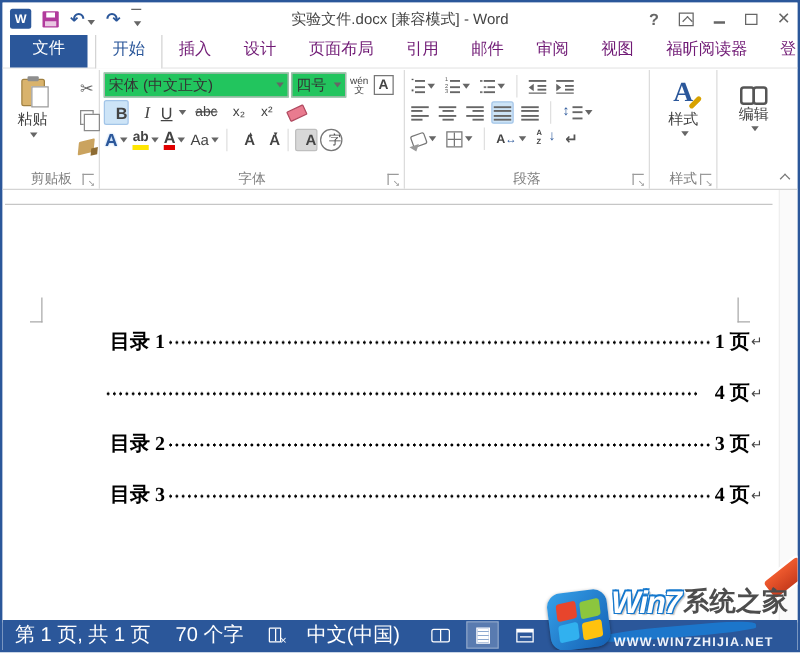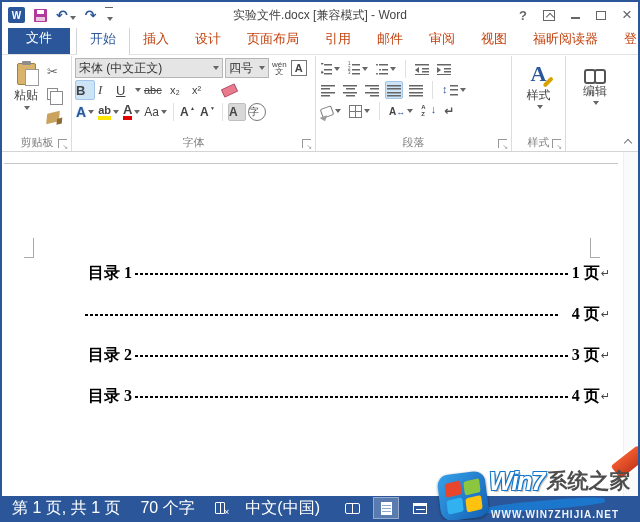--- a/index.html
+++ b/index.html
@@ -24,55 +24,55 @@
   .i-help { font-size:13px; font-weight:bold; color:#666; }
   .i-ribbonopts { width:12px; height:11px; border:1px solid #666; position:relative; }
   .i-ribbonopts::after { content:""; position:absolute; left:3px; top:3px; width:5px; height:5px; border-left:1.5px solid #666; border-top:1.5px solid #666; transform:rotate(45deg); }
   .i-min { width:9px; height:8px; border-bottom:2px solid #666; }
   .i-max { width:10px; height:9px; border:1.5px solid #666; }
   .i-close { font-size:14px; line-height:12px; color:#666; }
   .i-close::before { content:"×"; font-size:17px; }
 
   
   .tabbar { display:flex; align-items:flex-end; height:27px; background:#fff; border-bottom:1px solid #e3e3e3; padding-left:6px; }
-  .tab { padding:5px 13px 6px; font-size:13px; color:#c2410c; white-space:nowrap; }
+  .tab { padding:5px 13px 6px; font-size:13px; color:#701a75; white-space:nowrap; }
   .tab-file { background:#2b579a; color:#fff; padding:6px 18px 7px; margin-right:6px; }
   .tab-active { background:#fff; color:#2b579a; border:1px solid #d4d4d4; border-bottom:none; margin-bottom:-1px; padding-bottom:7px; }
 
   
   .ribbon { position:relative; display:flex; height:97px; background:#fff; border-bottom:1px solid #d4d4d4; padding:1px 0 0 1px; }
   .rgroup { position:relative; display:flex; flex-direction:column; border-right:1px solid #dcdcdc; padding:2px 3px 0; }
   .rgroup-body { flex:1; display:flex; }
   .rgroup-label { height:17px; display:flex; align-items:center; justify-content:center; font-size:11px; color:#7f7f7f; position:relative; }
   .launcher { position:absolute; right:1px; bottom:3px; width:9px; height:9px; border-top:1px solid #9a9a9a; border-left:1px solid #9a9a9a; }
   .launcher::after { content:"↘"; position:absolute; right:-1px; bottom:-3px; font-size:7px; color:#9a9a9a; }
 
-  .btn { display:flex; align-items:center; justify-content:flex-start; border:1px solid transparent; border-radius:2px; color:#444; }
+  .btn { display:flex; align-items:center; justify-content:flex-end; border:1px solid transparent; border-radius:2px; color:#444; }
   .btn.sel { background:#cde4f7; border-color:#a3c5e8; }
 
   
-  .g-clip .rgroup-body { gap:0; }
+  .g-clip .rgroup-body { gap:8px; }
   .paste-btn { width:40px; display:flex; flex-direction:column; align-items:center; justify-content:flex-start; padding-top:4px; gap:2px; }
   .i-clipboard { width:19px; height:22px; background:#d9b36c; border:1px solid #a08041; border-radius:2px; position:relative; }
   .i-clipboard::before { content:""; position:absolute; left:4px; top:-3px; width:9px; height:4px; background:#8e8e8e; border-radius:1px; }
   .i-clipboard::after { content:""; position:absolute; right:-4px; bottom:-2px; width:12px; height:15px; background:#fff; border:1px solid #9b9b9b; }
   .paste-label { font-size:12px; color:#444; }
   .clip-col { display:flex; flex-direction:column; justify-content:flex-start; gap:5px; padding-top:4px; }
   .small-btn { width:22px; height:18px; }
   .i-scissors::before { content:"✂"; font-size:13px; color:#666; }
   .i-copy { width:11px; height:12px; border:1px solid #8b8b8b; background:#fff; position:relative; }
   .i-copy::before { content:""; position:absolute; left:2px; top:2px; width:11px; height:12px; border:1px solid #8b8b8b; background:#fff; }
   .i-fmtbrush { width:12px; height:11px; background:#caa35f; transform:skewX(-20deg) rotate(-15deg); border-radius:1px; position:relative; }
   .i-fmtbrush::after { content:""; position:absolute; right:-3px; bottom:-3px; width:5px; height:6px; background:#8e6c33; }
 
   
   .g-font { width:244px; }
   .g-font .rgroup-body { flex-direction:column; gap:2px; }
   .font-row { display:flex; align-items:center; gap:2px; }
-  .combo { height:20px; border:1px solid #b6b6b6; display:flex; align-items:center; justify-content:space-between; padding:0 3px; font-size:12px; color:#333; background:#e5e5e5; }
+  .combo { height:20px; border:1px solid #b6b6b6; display:flex; align-items:center; justify-content:space-between; padding:0 3px; font-size:12px; color:#333; background:#22c55e; }
   .combo-font { width:148px; }
   .combo-size { width:44px; }
   .i-phonetic { display:flex; flex-direction:column; align-items:center; line-height:7px; font-size:8px; color:#444; }
   .i-charborder { width:16px; height:16px; border:1px solid #777; font-size:11px; display:flex; align-items:center; justify-content:center; font-weight:bold; }
   .fx { font-size:13px; }
   .b-bold { font-weight:bold; width:20px; height:20px; }
   .b-italic { font-style:italic; font-family:"Liberation Serif",serif; width:16px; height:20px; }
   .b-underline { text-decoration:underline; width:16px; height:20px; }
   .b-strike { text-decoration:line-through; font-size:11px; height:20px; width:24px; }
   .b-sub,.b-sup { font-size:11px; height:20px; width:20px; }

